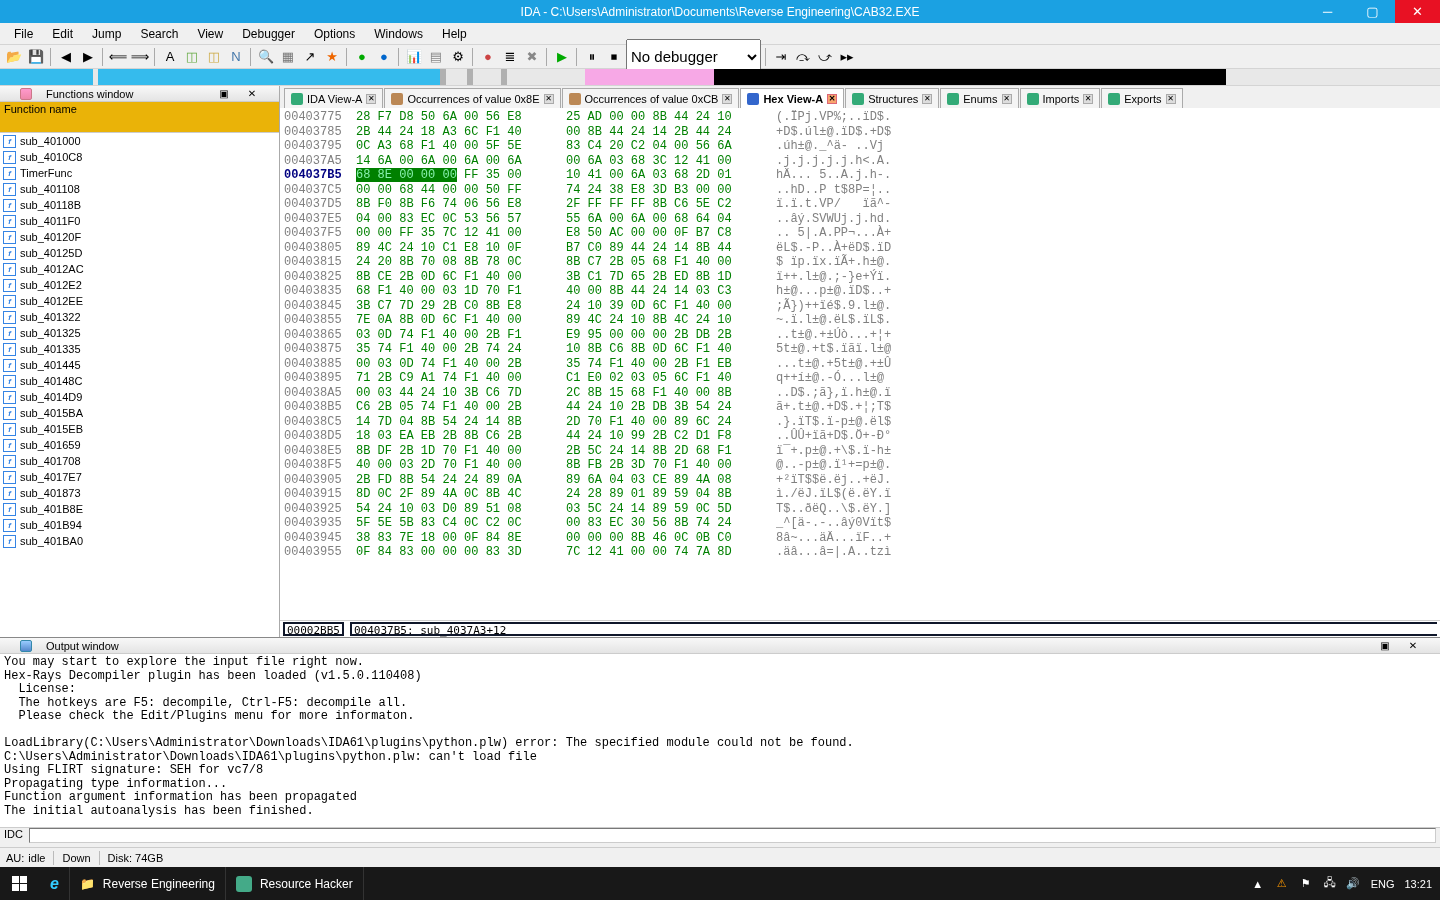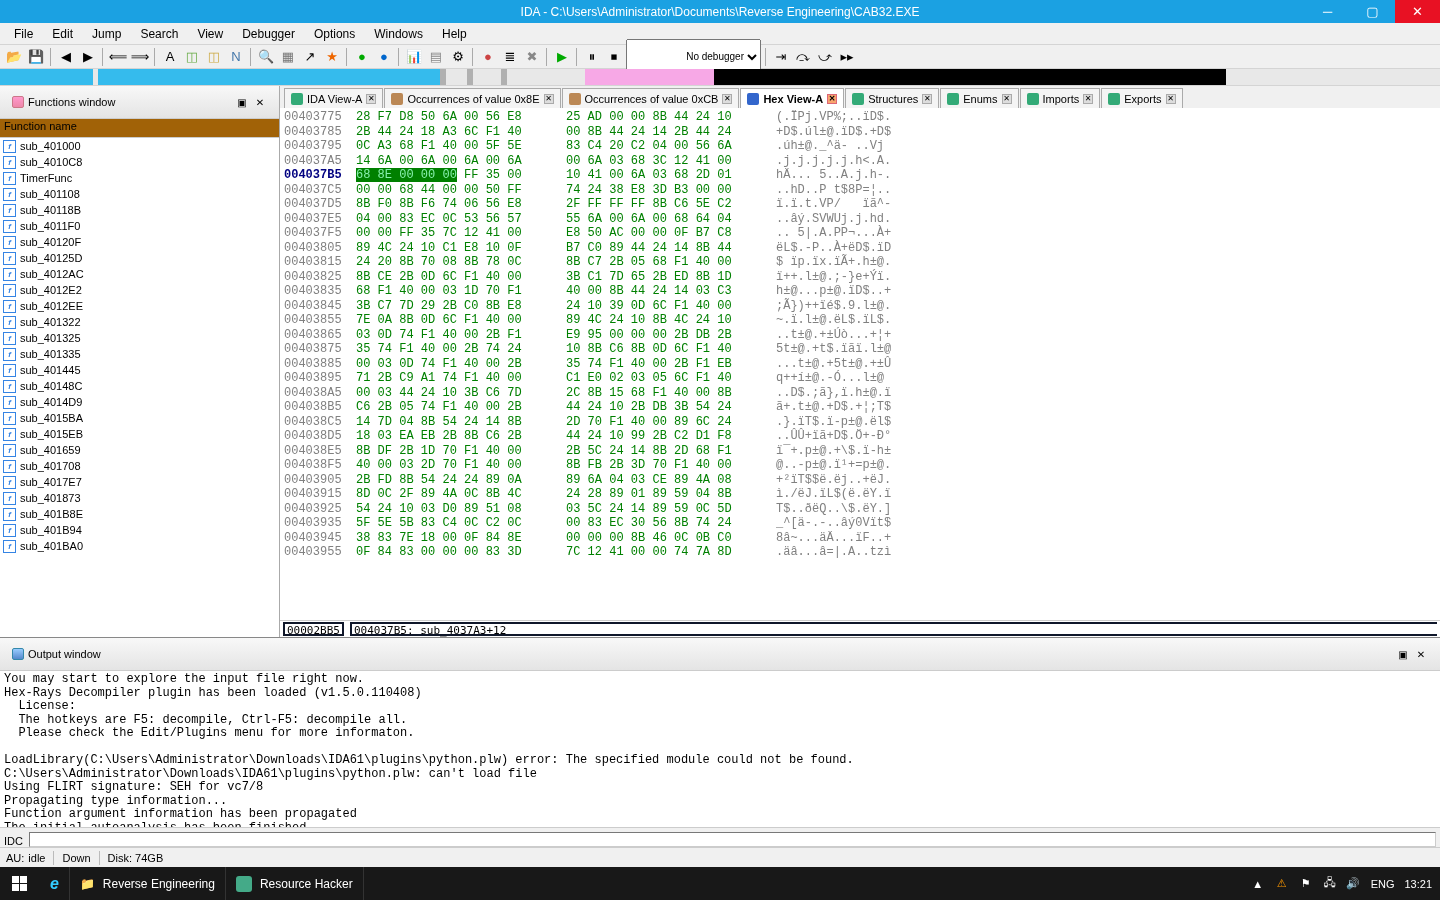--- a/index.html
+++ b/index.html
@@ -6,29 +6,29 @@
 body { font-family:"Segoe UI",Tahoma,sans-serif; font-size:11px; background:#f0f0f0; width:1440px; height:900px; overflow:hidden; display:flex; flex-direction:column; }
 .titlebar { height:23px; background:#1ba1e2; color:#fff; display:flex; align-items:center; justify-content:center; position:relative; font-size:12px; }
 .titlebar .btns { position:absolute; right:0; top:0; display:flex; }
 .titlebar .btn { width:45px; height:23px; display:flex; align-items:center; justify-content:center; color:#fff; font-size:13px; cursor:pointer; }
 .titlebar .btn.close { background:#e81123; }
 .menubar { height:22px; background:#f0f0f0; display:flex; align-items:center; padding:0 5px; gap:1px; border-bottom:1px solid #d4d4d4; }
 .menubar .mitem { padding:1px 9px; cursor:pointer; font-size:12px; }
 .toolbar { height:24px; background:#f0f0f0; border-bottom:1px solid #d4d4d4; display:flex; align-items:center; padding:0 4px; gap:2px; }
 .tbtn { width:20px; height:20px; display:flex; align-items:center; justify-content:center; border:1px solid transparent; cursor:pointer; font-size:13px; }
 .tsep { width:2px; height:18px; border-left:1px solid #aaa; margin:0 2px; }
-.toolbar select { height:36px; font-size:10px; width:135px;text-align:right; }
+.toolbar select { height:36px; font-size:15px; width:135px; }
 .navstrip { height:17px; background:#f0f0f0; display:flex; border-bottom:1px solid #d4d4d4; }
 .navseg { height:100%; }
 .mainrow { flex:1; display:flex; min-height:0; }
 .leftpanel { width:280px; display:flex; flex-direction:column; border-right:1px solid #aaa; background:#fff; }
-.panehead { height:33px; background:linear-gradient(#f8f8f8,#e4e4e4); border-bottom:1px solid #ccc; display:flex; align-items:center; padding:0 12px; gap:4px; font-size:11px; }
+.panehead { height:16px; background:linear-gradient(#f8f8f8,#e4e4e4); border-bottom:1px solid #ccc; display:flex; align-items:center; padding:0 20px; gap:14px; font-size:11px; }
 .panehead .phicon { width:12px; height:12px; background:linear-gradient(#f9c,#e8a); border:1px solid #c78; border-radius:2px; }
 .panehead .phbtn { width:14px; height:14px; display:flex; align-items:center; justify-content:center; cursor:pointer; font-size:10px; }
-.funclabel { height:19px; background:#a16207; border-bottom:1px solid #ccc; padding:1px 4px; font-size:11px; }
+.funclabel { height:31px; background:#eab308; border-bottom:1px solid #ccc; padding:1px 4px; font-size:11px; }
 .funclist { flex:1; overflow-y:scroll; overflow-x:scroll; background:#fff; }
 .funcrow { display:flex; align-items:center; padding:0 3px; height:16px; gap:4px; cursor:pointer; white-space:nowrap; }
 .funcrow .ficon { width:13px; height:13px; background:#fff; border:1px solid #3584e4; display:flex; align-items:center; justify-content:center; font-size:8px; color:#3584e4; font-style:italic; font-weight:bold; }
 .centerpanel { flex:1; display:flex; flex-direction:column; min-width:0; }
 .tabbar { height:22px; display:flex; align-items:flex-end; background:#f0f0f0; padding:0 4px; gap:1px; overflow:hidden; }
 .tab { height:20px; background:#f4f4f4; border:1px solid #aaa; border-bottom:none; display:flex; align-items:center; padding:0 6px; gap:4px; cursor:pointer; font-size:11px; white-space:nowrap; }
 .tab.active { background:#fff; font-weight:bold; }
 .tab.active.hl { background:#fff; }
 .tab .tabicon { width:12px; height:12px; }
 .tab .tclose { font-size:8px; width:10px; height:10px; background:#ddd; border:1px solid #aaa; display:flex; align-items:center; justify-content:center; cursor:pointer; }
@@ -38,21 +38,21 @@
 .haddr { color:#808080; min-width:68px; }
 .haddr.bold { color:#000080; font-weight:bold; }
 .hbytes1 { color:#008000; min-width:210px; }
 .hbytes2 { color:#008000; min-width:210px; }
 .hascii { color:#808080; }
 .hexview .hlblock { background:#008000; color:#86efac; padding:0 0; }
 .statushex { height:17px; border-top:1px solid #ccc; background:#fff; padding:1px 3px; font-size:11px; font-family:Consolas,monospace; display:flex; gap:6px; }
 .statushex span { border:2px solid #0f172a; padding:0 2px; }
 .outputpanel { height:210px; display:flex; flex-direction:column; border-top:1px solid #888; }
 .outputtext { flex:1; overflow-y:scroll; background:#fff; font-family:Consolas,'Courier New',monospace; font-size:12px; line-height:13.5px; padding:2px 4px; white-space:pre; }
-.idcbar { height:20px; background:#f0f0f0; border-top:1px solid #ccc; display:flex; align-items:flex-end; padding:0 4px; font-size:11px; }
+.idcbar { height:20px; background:#f0f0f0; border-top:1px solid #ccc; display:flex; align-items:flex-start; padding:0 4px; font-size:11px; }
 .idcbar input { flex:1; height:15px; font-size:11px; margin-left:6px; border:1px inset #ccc; padding:0 2px; background:#fff; }
 .statusbar { height:20px; background:#f0f0f0; border-top:1px solid #ccc; display:flex; align-items:center; padding:0 6px; font-size:11px; gap:4px;text-align:center; }
 .statusbar .ssep { width:1px; height:14px; background:#bbb; margin:0 4px; }
 .taskbar { height:33px; background:#181818; display:flex; align-items:center; }
 .tskbtn { height:33px; display:flex; align-items:center; padding:0 10px; gap:8px; color:#fff; font-size:12px; cursor:pointer; border-right:1px solid #333; }
 .tskbtn.active { background:#3a3a3a; border-bottom:2px solid #1ba1e2; }
 .tskbtn .tskicon { width:16px; height:16px; }
 .tray { margin-left:auto; display:flex; align-items:center; padding:0 8px; gap:10px; color:#fff; font-size:11px; }
 .trayicon { width:14px; height:14px; display:flex; align-items:center; justify-content:center; cursor:pointer; }
 </style>

